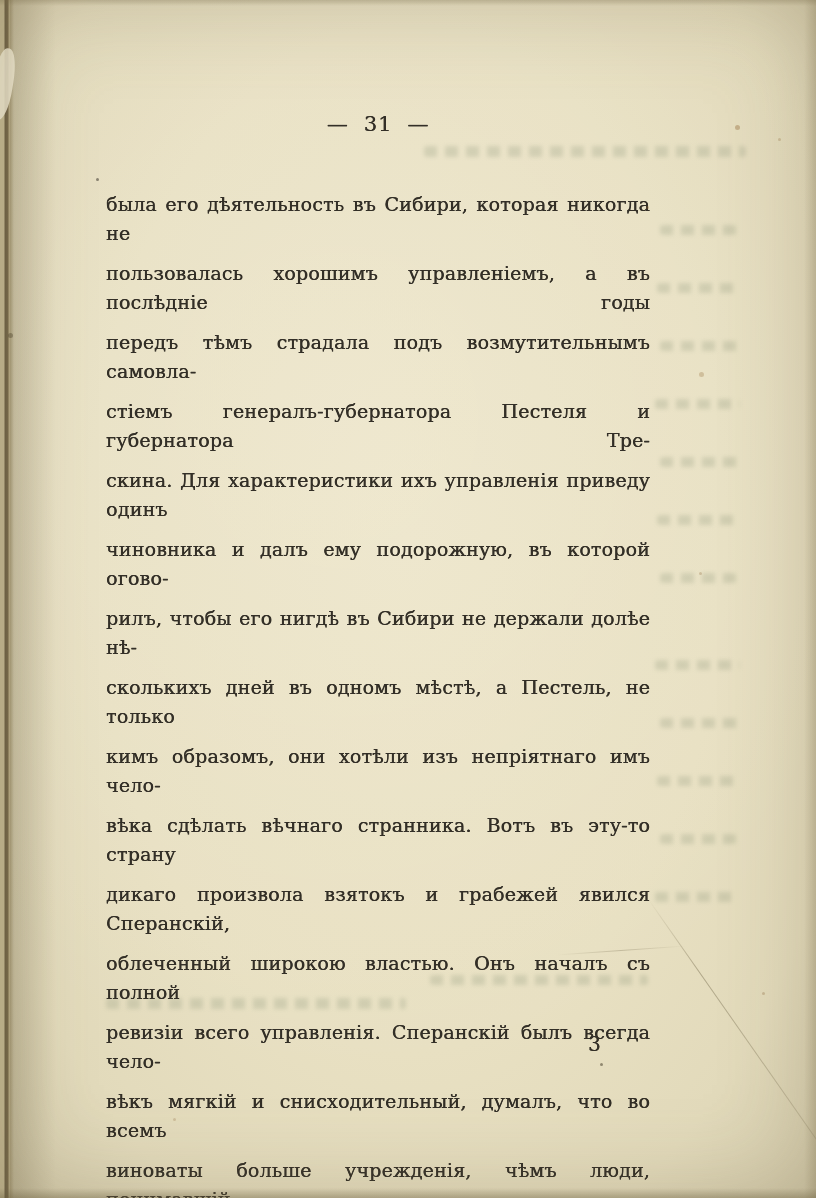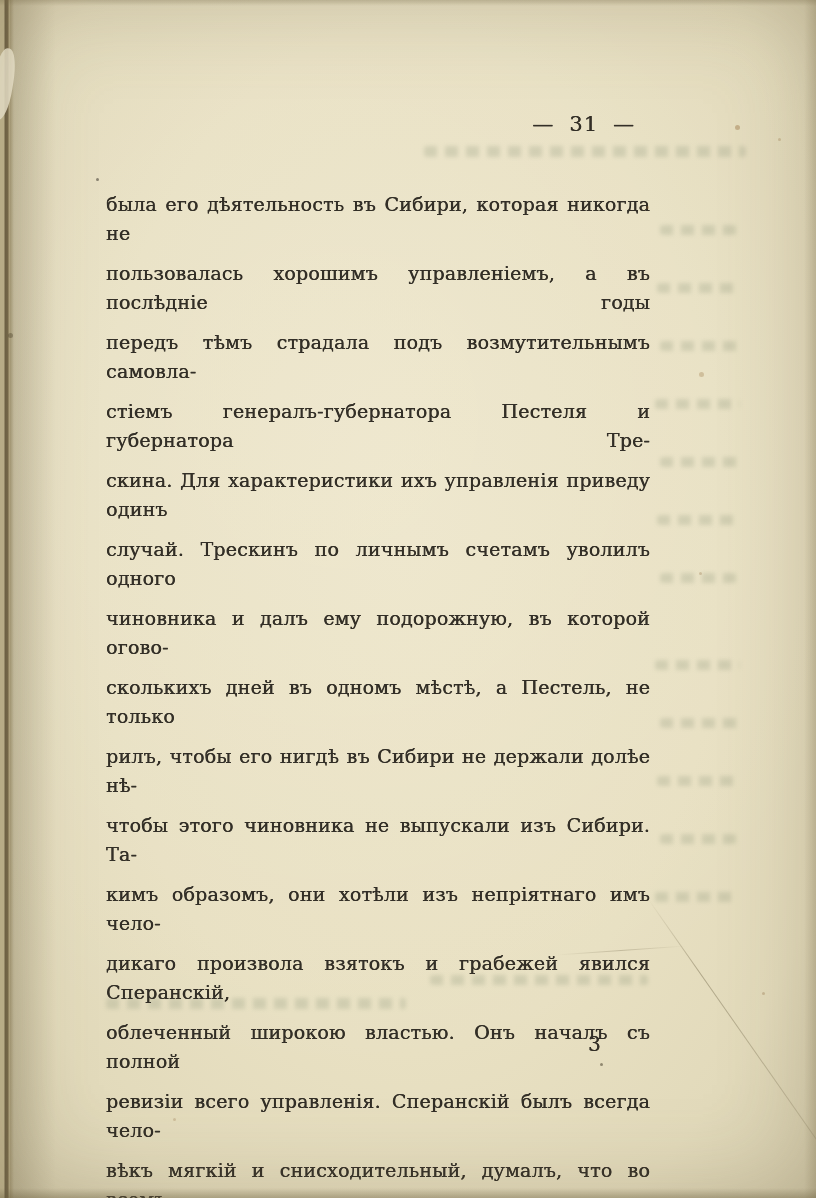--- a/index.html
+++ b/index.html
@@ -47,21 +47,21 @@
     background: linear-gradient(180deg, rgba(118,106,72,0.30), rgba(118,106,72,0));
   }
   .tear {
     position: absolute; left: -7px; top: 48px; width: 20px; height: 72px;
     background: #f2ecd6; border-radius: 45%;
     transform: rotate(9deg); opacity: 0.85;
   }
   
   .header {
     position: absolute; left: 106px; top: 112px; width: 544px;
-    text-align: right;
+    text-align: center;
     font-size: 21px; letter-spacing: 1px;
     text-shadow: 0.35px 0 0 currentColor;
   }
   .header .dash { margin: 0 15px; }
   
   .textblock {
     position: absolute; left: 106px; top: 150px; width: 544px;
     font-size: 19px; line-height: 29px;
     letter-spacing: 0.2px;
     text-shadow: 0.35px 0 0 currentColor;
@@ -148,26 +148,25 @@
   </div>
 
   <div class="margin-speck"></div>
 
   <div class="textblock">
     <div class="line">была его дѣятельность въ Сибири, которая никогда не</div>
     <div class="line">пользовалась хорошимъ управленіемъ, а въ послѣдніе годы</div>
     <div class="line">передъ тѣмъ страдала подъ возмутительнымъ самовла-</div>
     <div class="line">стіемъ генералъ-губернатора Пестеля и губернатора Тре-</div>
     <div class="line">скина. Для характеристики ихъ управленія приведу одинъ</div>
-    <div class="line">случай. Трескинъ по личнымъ счетамъ уволилъ одного</div>
     <div class="line">чиновника и далъ ему подорожную, въ которой огово-</div>
+    <div class="line">рилъ, чтобы его нигдѣ въ Сибири не держали долѣе нѣ-</div>
     <div class="line">сколькихъ дней въ одномъ мѣстѣ, а Пестель, не только</div>
-    <div class="line">рилъ, чтобы его нигдѣ въ Сибири не держали долѣе нѣ-</div>
-    <div class="line">чтобы этого чиновника не выпускали изъ Сибири. Та-</div>
     <div class="line">кимъ образомъ, они хотѣли изъ непріятнаго имъ чело-</div>
+    <div class="line">вѣка сдѣлать вѣчнаго странника. Вотъ въ эту-то страну</div>
     <div class="line">дикаго произвола взятокъ и грабежей явился Сперанскій,</div>
     <div class="line">облеченный широкою властью. Онъ началъ съ полной</div>
     <div class="line">ревизіи всего управленія. Сперанскій былъ всегда чело-</div>
     <div class="line">вѣкъ мягкій и снисходительный, думалъ, что во всемъ</div>
     <div class="line">виноваты больше учрежденія, чѣмъ люди, понимавшій,</div>
     <div class="line">что въ данномъ случаѣ злоупотребленія очень освящены</div>
     <div class="line">долгимъ попустительствомъ, и потому онъ отнесся къ</div>
     <div class="line">отдѣльнымъ чиновникамъ по возможности очень снисхо-</div>
     <div class="line">дительно. И все-же послѣ ревизіи оказалось 73 дѣла,</div>
     <div class="line">слѣдовавшія къ высшему разсмотрѣнію, съ 680 обви-</div>

